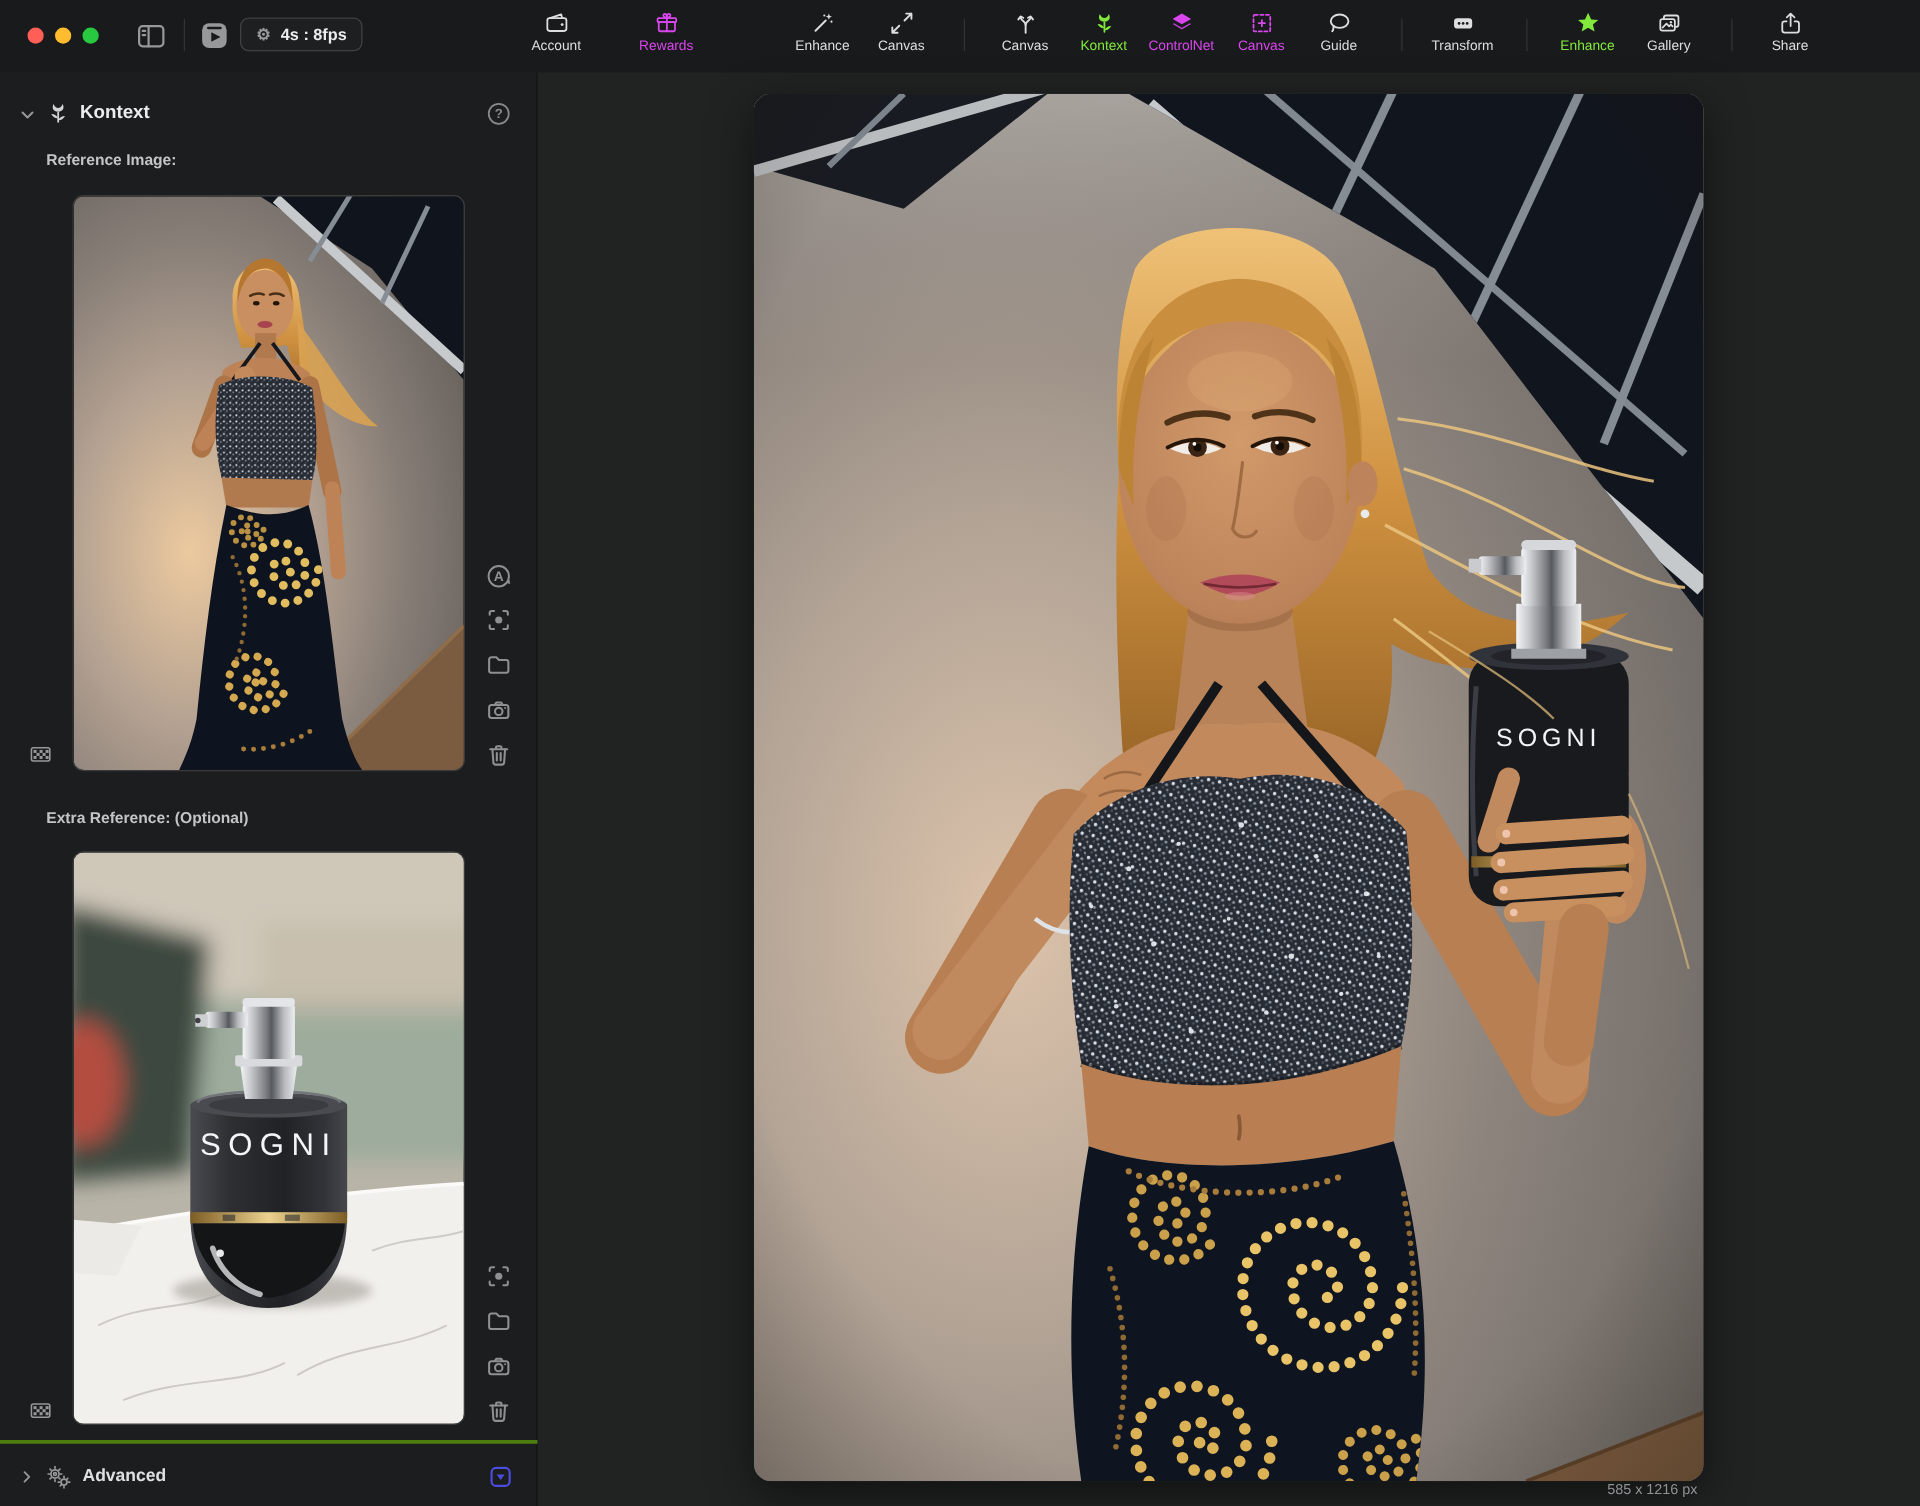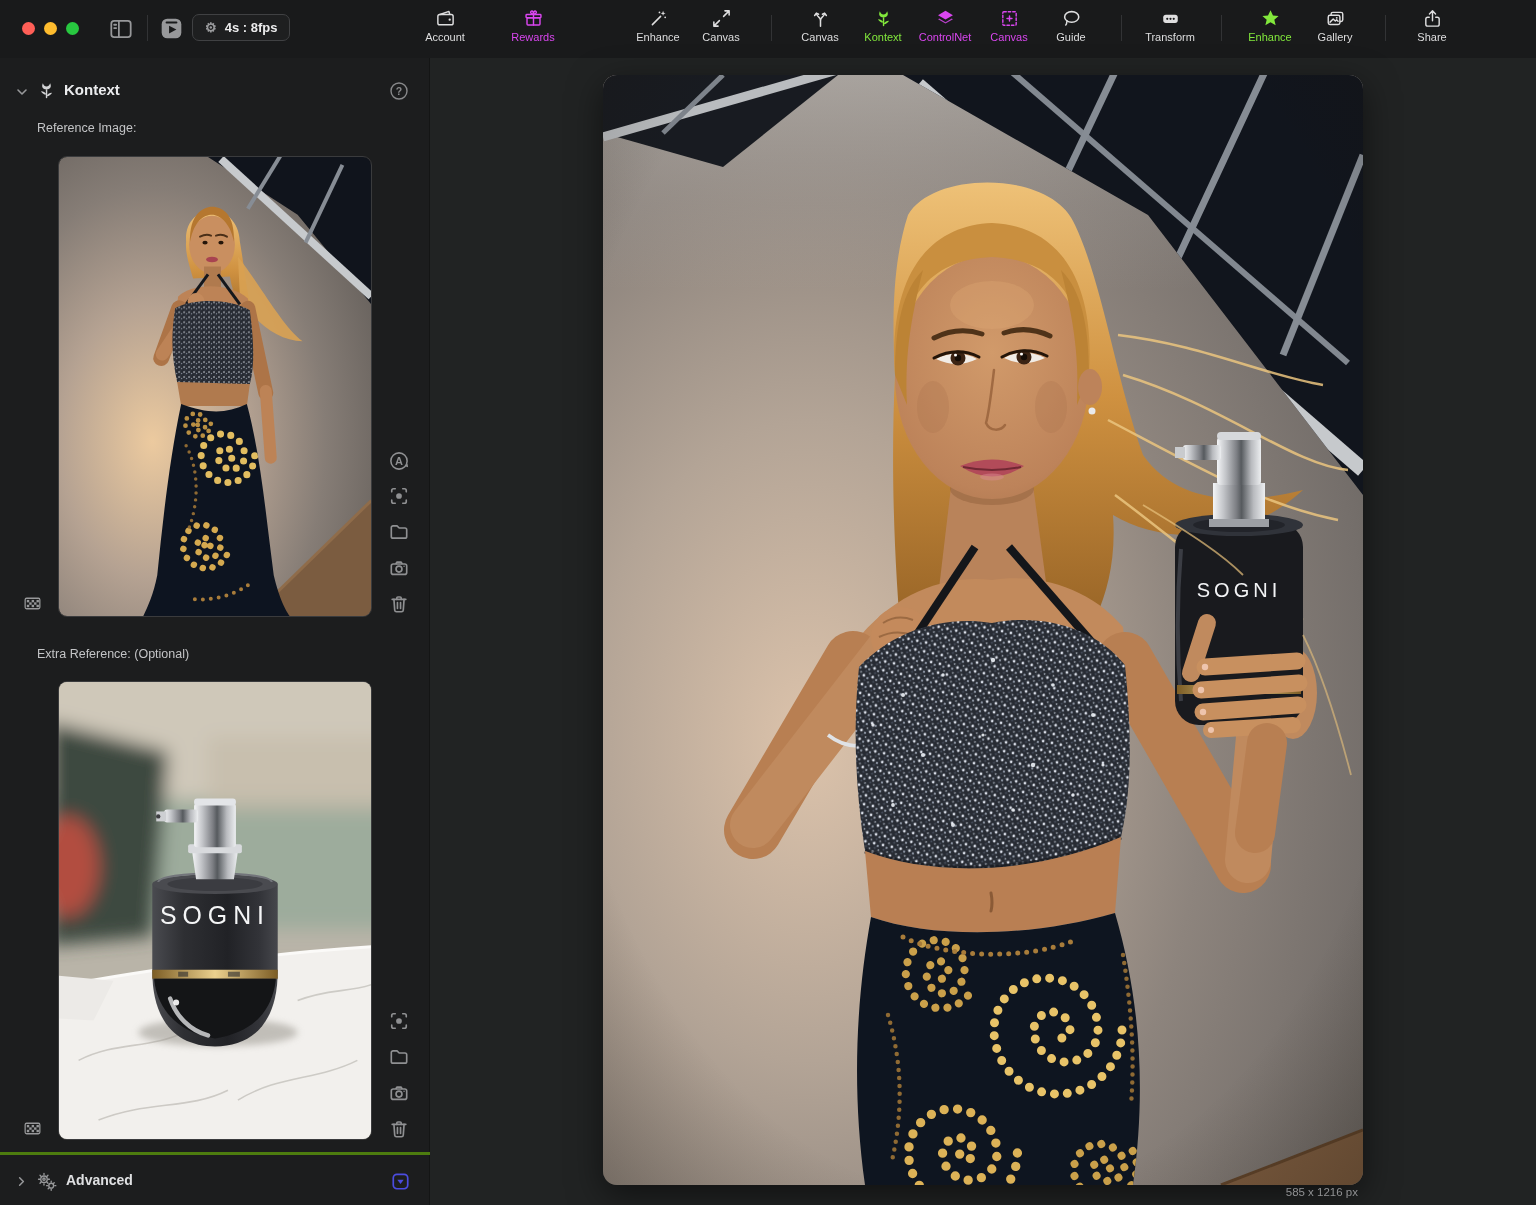--- a/index.html
+++ b/index.html
@@ -22,21 +22,21 @@
   .tb-item .tb-lbl{font-size:11px;margin-top:2px;white-space:nowrap}
   .tb-item.dim{color:#d946ef}
   .tb-item.act{color:#82e83c}
   .tb-ic svg{display:block}
 
   
   .sidebar{position:absolute;left:0;top:58px;width:430px;height:1147px;background:#1c1d1e;
            border-right:1px solid #141515;box-sizing:border-box}
   .side-title{position:absolute;left:64px;top:23px;font-size:15px;font-weight:700;color:#ebecee}
   .s-ic{position:absolute;color:#97989a}
-  .side-label{position:absolute;left:37px;font-size:12.5px;font-weight:400;color:#c3c4c6}
+  .side-label{position:absolute;left:37px;font-size:12.5px;font-weight:700;color:#c3c4c6}
   .thumb{position:absolute;left:58px;width:314px;border-radius:9px;overflow:hidden;
          border:1px solid #3a3b3d;box-sizing:border-box;background:#000}
   .thumb svg{display:block;width:100%;height:100%}
   .mini-btn{position:absolute;width:22px;height:22px;display:flex;align-items:center;justify-content:center;color:#8f9092}
   .adv{position:absolute;left:0;top:1094px;width:430px;height:53px;border-top:3px solid #4d7c0f}
   .adv-label{position:absolute;left:66px;top:17px;font-size:14px;font-weight:600;color:#dfe0e2}
 
   
   .canvas-wrap{position:absolute;left:603px;top:75px;width:760px;height:1110px;border-radius:14px;
                overflow:hidden;box-shadow:0 10px 34px rgba(0,0,0,.5)}

